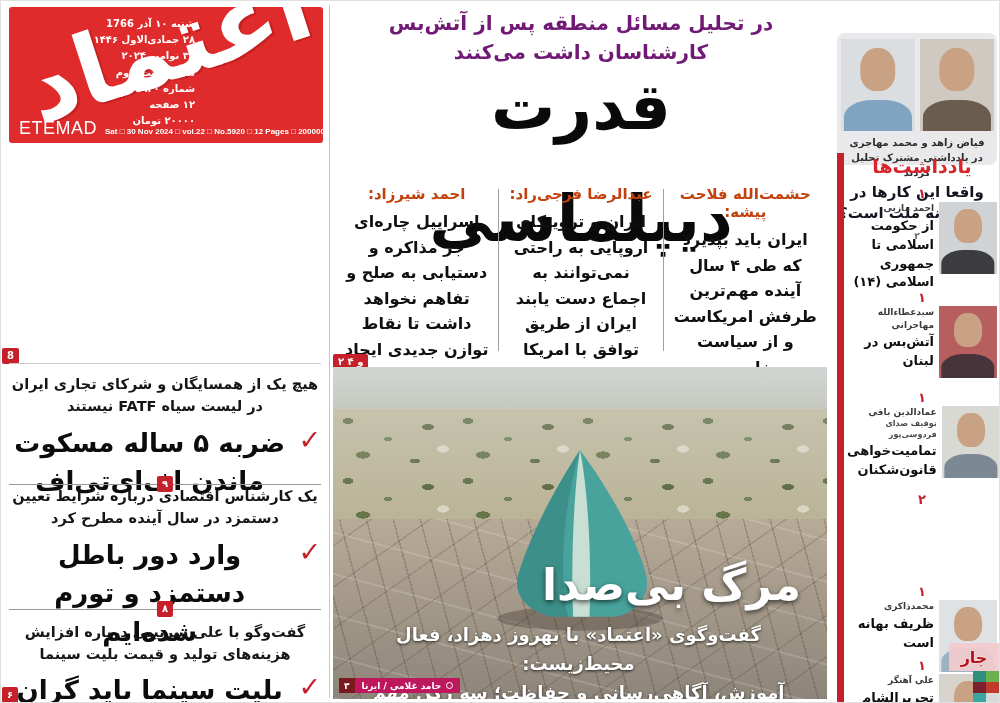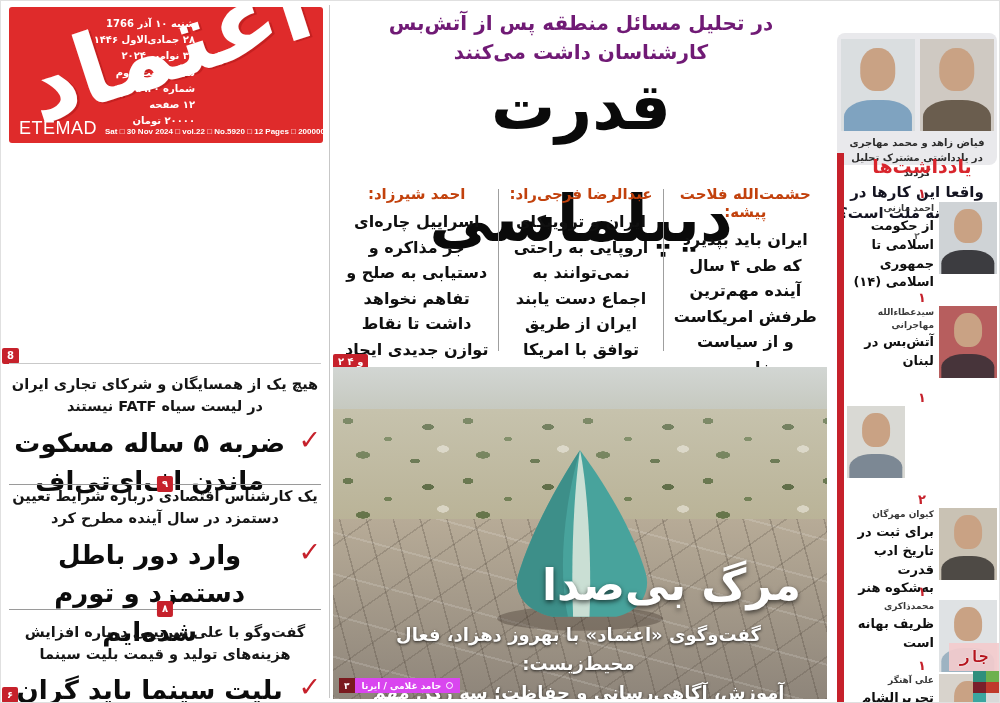--- a/index.html
+++ b/index.html
@@ -75,21 +75,21 @@
       linear-gradient(#b7ab97,#8e857a); }
   .boat { position:absolute; left:50%; top:72px; transform:translateX(-50%); }
   .ph-title { position:absolute; right:26px; top:192px; direction:rtl; color:#fff;
     font-size:44px; font-weight:bold; text-shadow:0 2px 5px rgba(0,0,0,.65); }
   .ph-cap { position:absolute; right:26px; top:254px; width:445px; direction:rtl;
     text-align:center; color:#fff; font-size:18px; font-weight:bold; line-height:1.6;
     text-shadow:0 1px 3px rgba(0,0,0,.8); }
   .credit { position:absolute; left:6px; bottom:6px; display:flex; height:15px;
     direction:ltr; font-size:9px; font-weight:bold; color:#fff; align-items:center; }
   .credit .cnum { background:#7a1a1f; padding:0 5px; display:flex; align-items:center; height:100%; }
-  .credit .cname { background:#d946ef; padding:0 7px; display:flex; align-items:center; gap:5px; height:100%; }
+  .credit .cname { background:#be185d; padding:0 7px; display:flex; align-items:center; gap:5px; height:100%; }
   .cam-icon { width:7px; height:7px; border-radius:50%; border:1.5px solid #fff; display:inline-block; }
   
   .trbox { position:absolute; left:836px; top:2px; width:160px; height:132px;
     background:#e9e9ec; border-radius:8px; padding-top:6px; direction:rtl; text-align:center;margin-top:30px; }
   .tr-photos { display:flex; justify-content:center; gap:5px; }
   .tr-line { font-size:10px; font-weight:bold; color:#2c2c2c; line-height:1.5; }
   .tr-title { font-size:15px; font-weight:bold; color:#141421; line-height:1.4; margin-top:2px; }
   .tr-page { font-size:9px; color:#666; font-weight:bold; }
   .redbar { position:absolute; left:836px; top:152px; width:7px; height:551px; background:#c6212b; }
   .notes { position:absolute; left:846px; top:150px; width:150px; height:553px; }
@@ -115,21 +115,21 @@
   .av3 { --bg:#d9d9d4; --shirt:#7c8894; }
   .av4 { --bg:#c9c2b4; --shirt:#4e4a45; }
   .av5 { --bg:#dfe2e4; --shirt:#9db3c2; }
   .av6 { --bg:#d8d3cc; --shirt:#2e3f63; }
   .avA { --bg:#cfc9c2; --shirt:#6a5d4e; }
   .avB { --bg:#dadee0; --shirt:#7fa3c0; }
   
   .wm { position:absolute; right:0; top:642px; width:50px; height:61px; z-index:5; }
   .wm-band { height:28px; background:rgba(243,203,205,.92); display:flex; align-items:center;
     justify-content:center; color:#b5121b; font-size:16px; font-weight:bold;
-    text-shadow:0 0 2px #fff; direction:rtl;font-family:Liberation Mono, monospace; }
+    text-shadow:0 0 2px #fff; direction:rtl; }
   .wm-grid { position:absolute; right:0; bottom:0; width:26px; height:33px;
     display:grid; grid-template-columns:1fr 1fr; }
   .wm-grid div { width:100%; height:100%; }
 </style>
 </head>
 <body>
 
 <div class="page">
 
   <div class="masthead">
@@ -269,33 +269,31 @@
           <div class="note-name">سیدعطاءالله مهاجرانی</div>
           <div class="note-title">آتش‌بس در لبنان</div>
         </div>
         <div class="avatar av2"></div>
       </div>
     </div>
 
     <div class="note" style="top:240px;">
       <div class="note-num">۱</div>
       <div class="note-row">
+        <div class="note-text">
+          <div class="note-name">عمادالدین باقی</div>
+          <div class="note-sub">توقیف صدای فردوسی‌پور</div>
+          <div class="note-title">تمامیت‌خواهی قانون‌شکنان</div>
+        </div>
         <div class="avatar av3"></div>
       </div>
     </div>
 
     <div class="note" style="top:342px;">
       <div class="note-num">۲</div>
-      <div class="note-row">
-        <div class="note-text">
-          <div class="note-name">کیوان مهرگان</div>
-          <div class="note-title">برای ثبت در تاریخ ادب قدرت به‌شکوه هنر</div>
-        </div>
-        <div class="avatar av4"></div>
-      </div>
     </div>
 
     <div class="note" style="top:434px;">
       <div class="note-num">۱</div>
       <div class="note-row">
         <div class="note-text">
           <div class="note-name">محمدذاکری</div>
           <div class="note-title">ظریف بهانه است</div>
         </div>
         <div class="avatar av5"></div>

